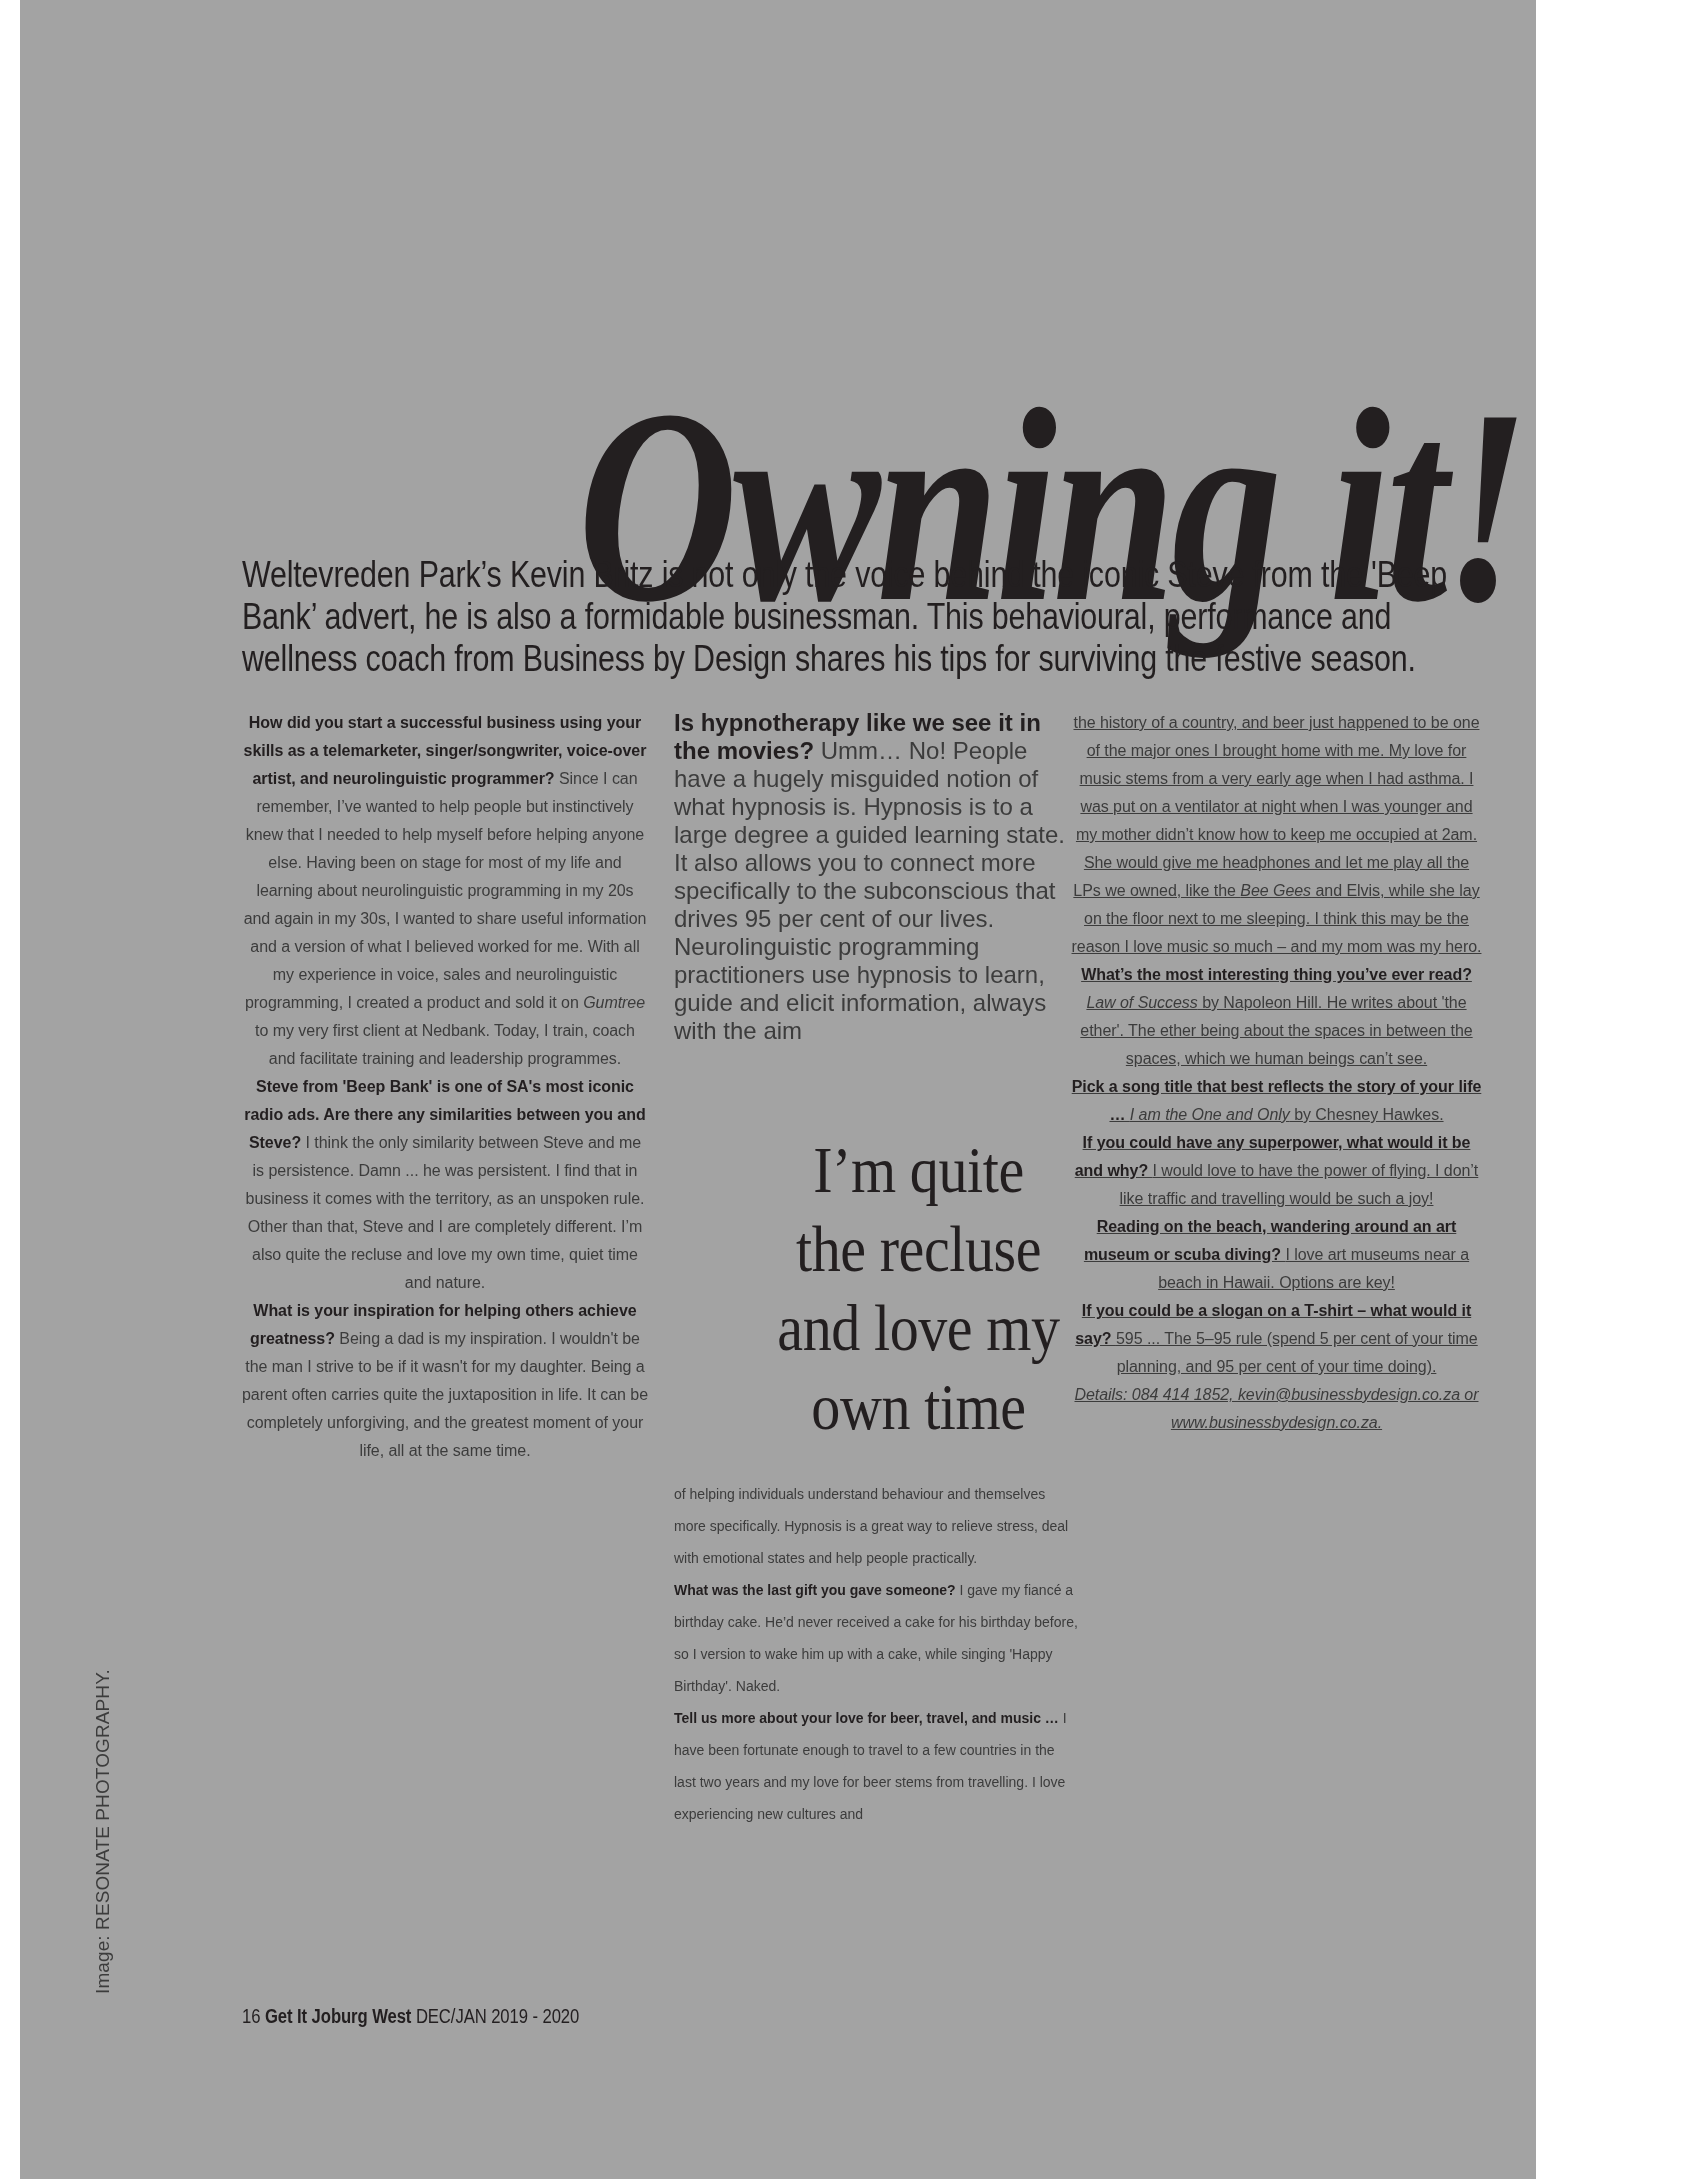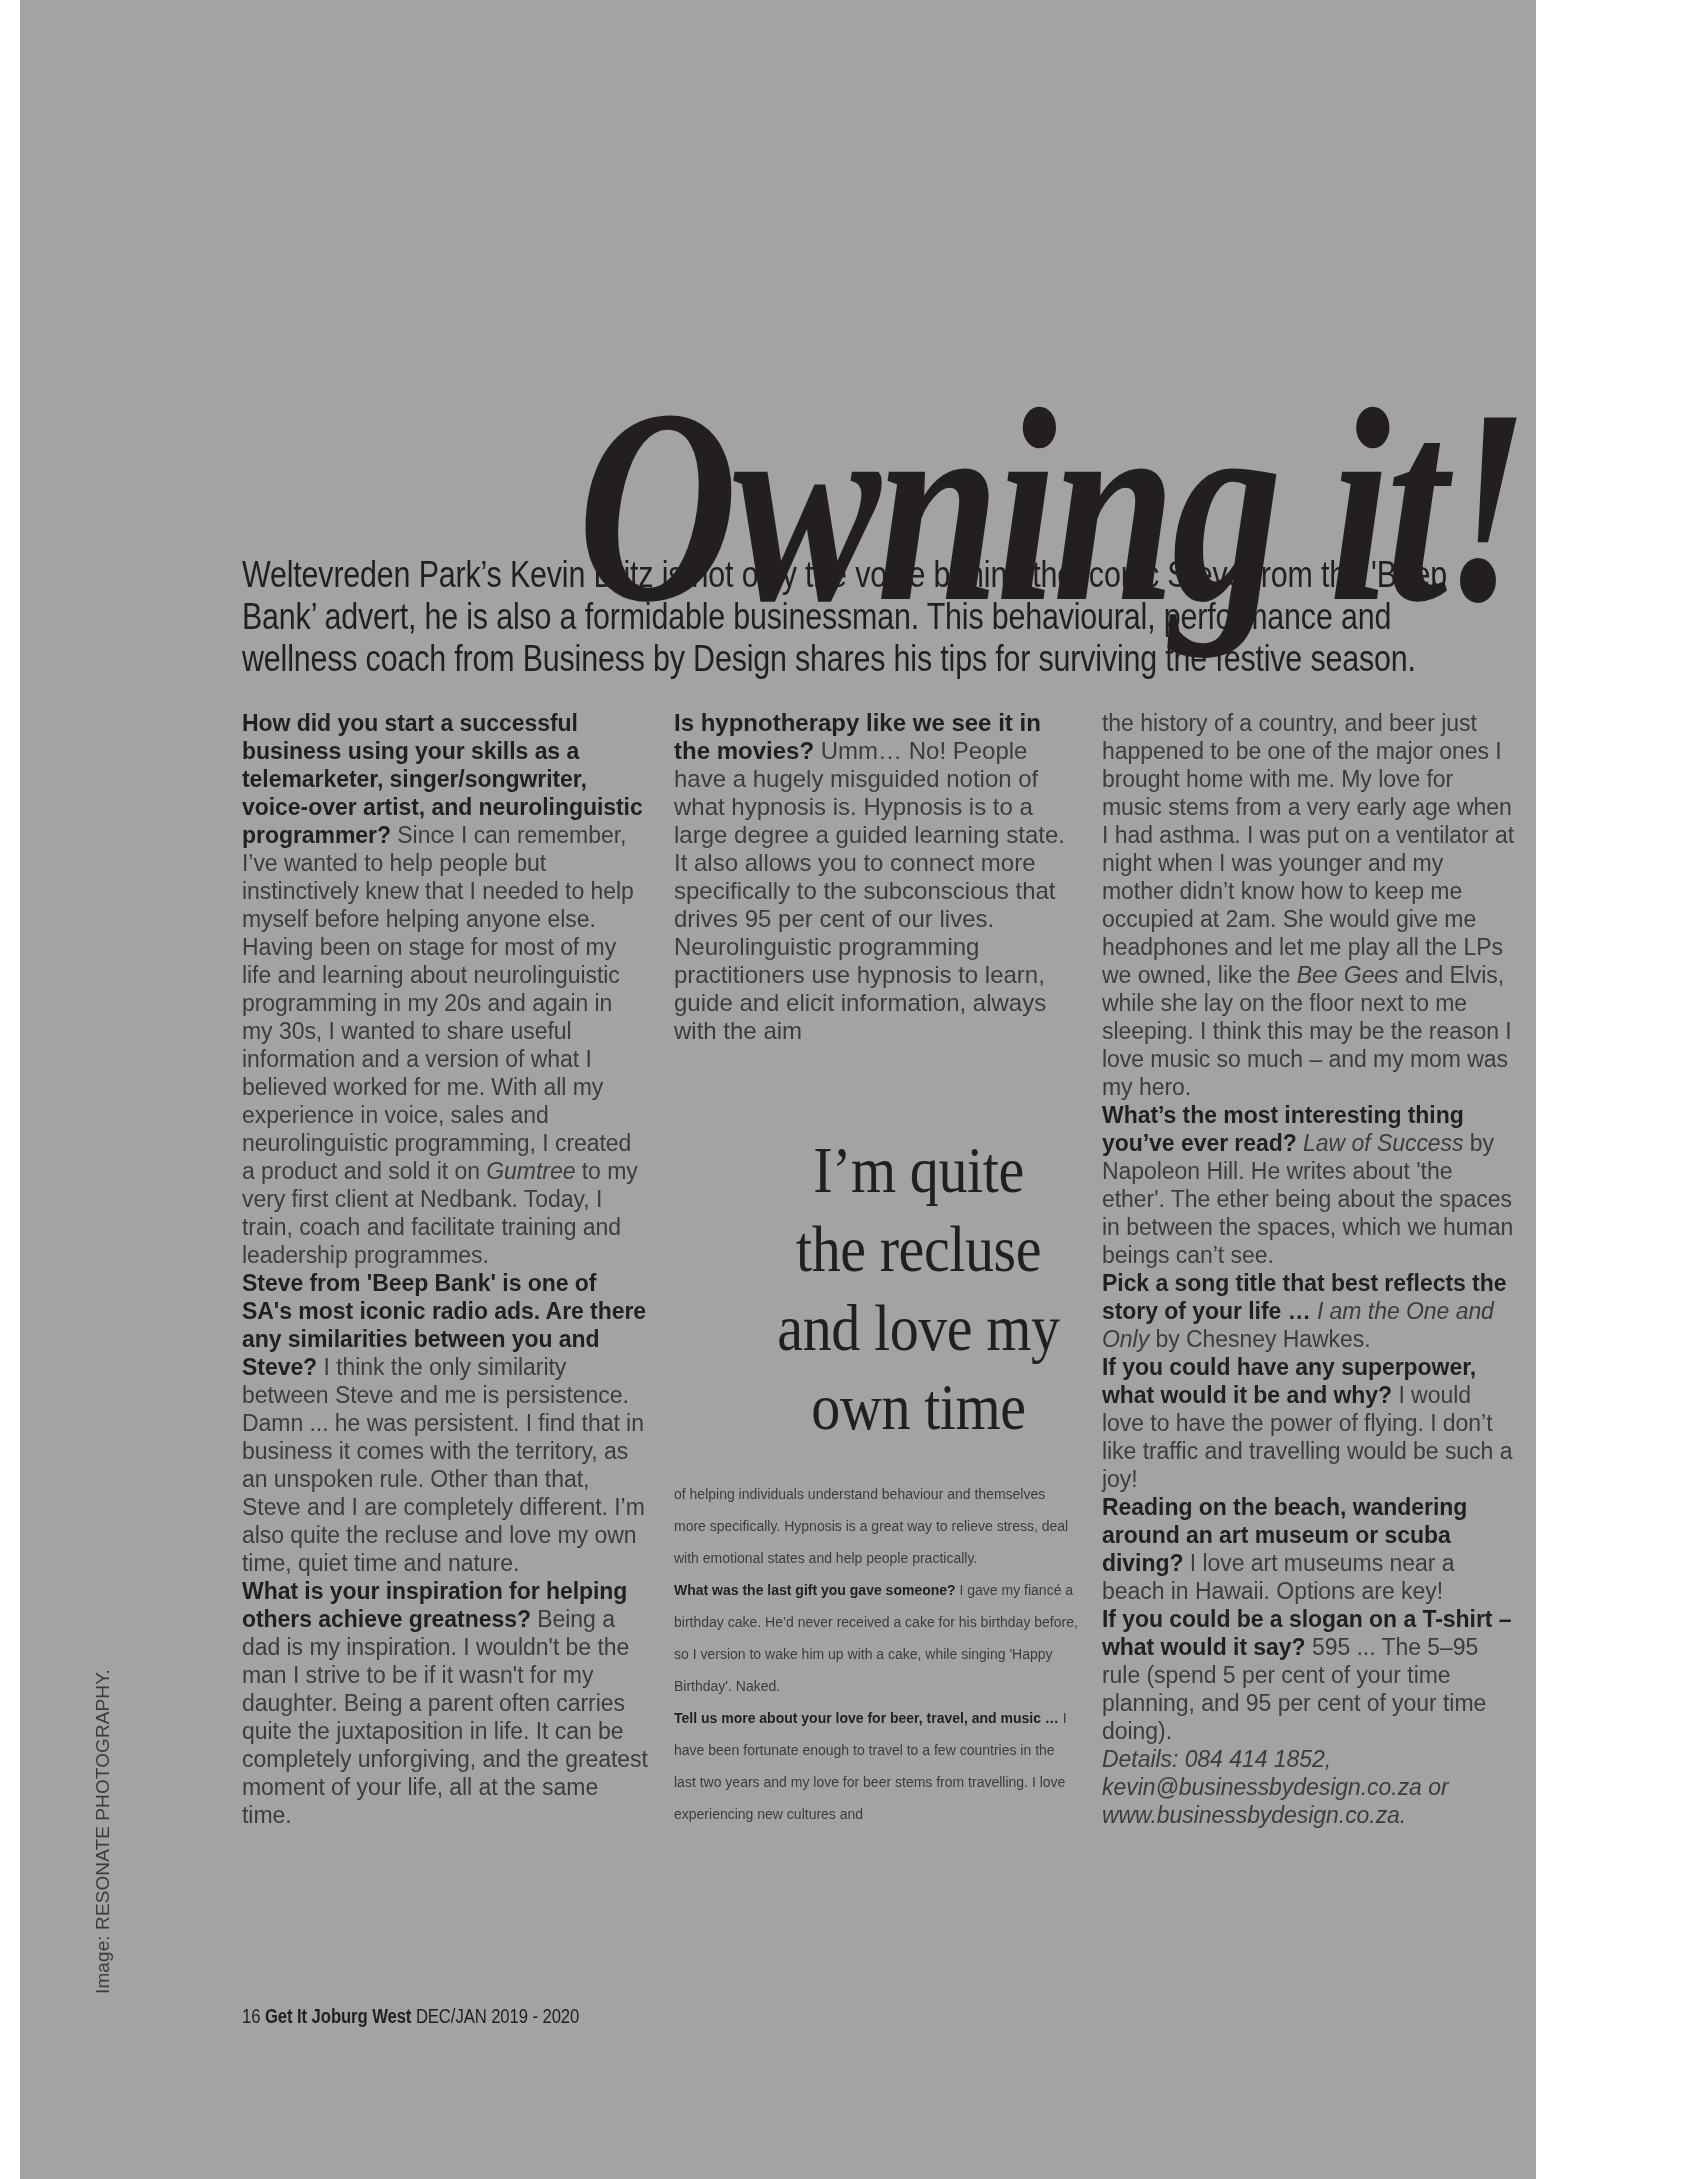--- a/index.html
+++ b/index.html
@@ -53,35 +53,35 @@
     color: #231f20;
     transform: scaleX(0.845);
     transform-origin: 0 0;
     width: 1498px;
   }
 
   
   .col {
     position: absolute;
     top: 709px;
-    font-size: 23px;
+    font-size: 16px;
     line-height: 28px;
     color: #3c3c3c;
-    text-align: left;
+    text-align: center;
     letter-spacing: -0.05px;
   }
   .col p { margin: 0; }
   .col b, .col strong {
     font-weight: 700;
     color: #231f20;
   }
   .col i, .col em { font-style: italic; }
 
   #col1 { left: 222px;  width: 406px; }
-  #col3 { left: 1082px; width: 415px; }
+  #col3 { left: 1049px; width: 415px; text-decoration: underline; }
 
   
   #col2-top    { position: absolute; left: 654px; top: 709px;  width: 406px;
                  font-size: 24px; line-height: 28px; color:#3c3c3c; }
   #col2-bottom { position: absolute; left: 654px; top: 1478px; width: 406px;
                  font-size: 14px; line-height: 32px; color:#3c3c3c; }
   #col2-top p, #col2-bottom p { margin: 0; }
   #col2-top b, #col2-bottom b { font-weight: 700; color: #231f20; }
 
   

